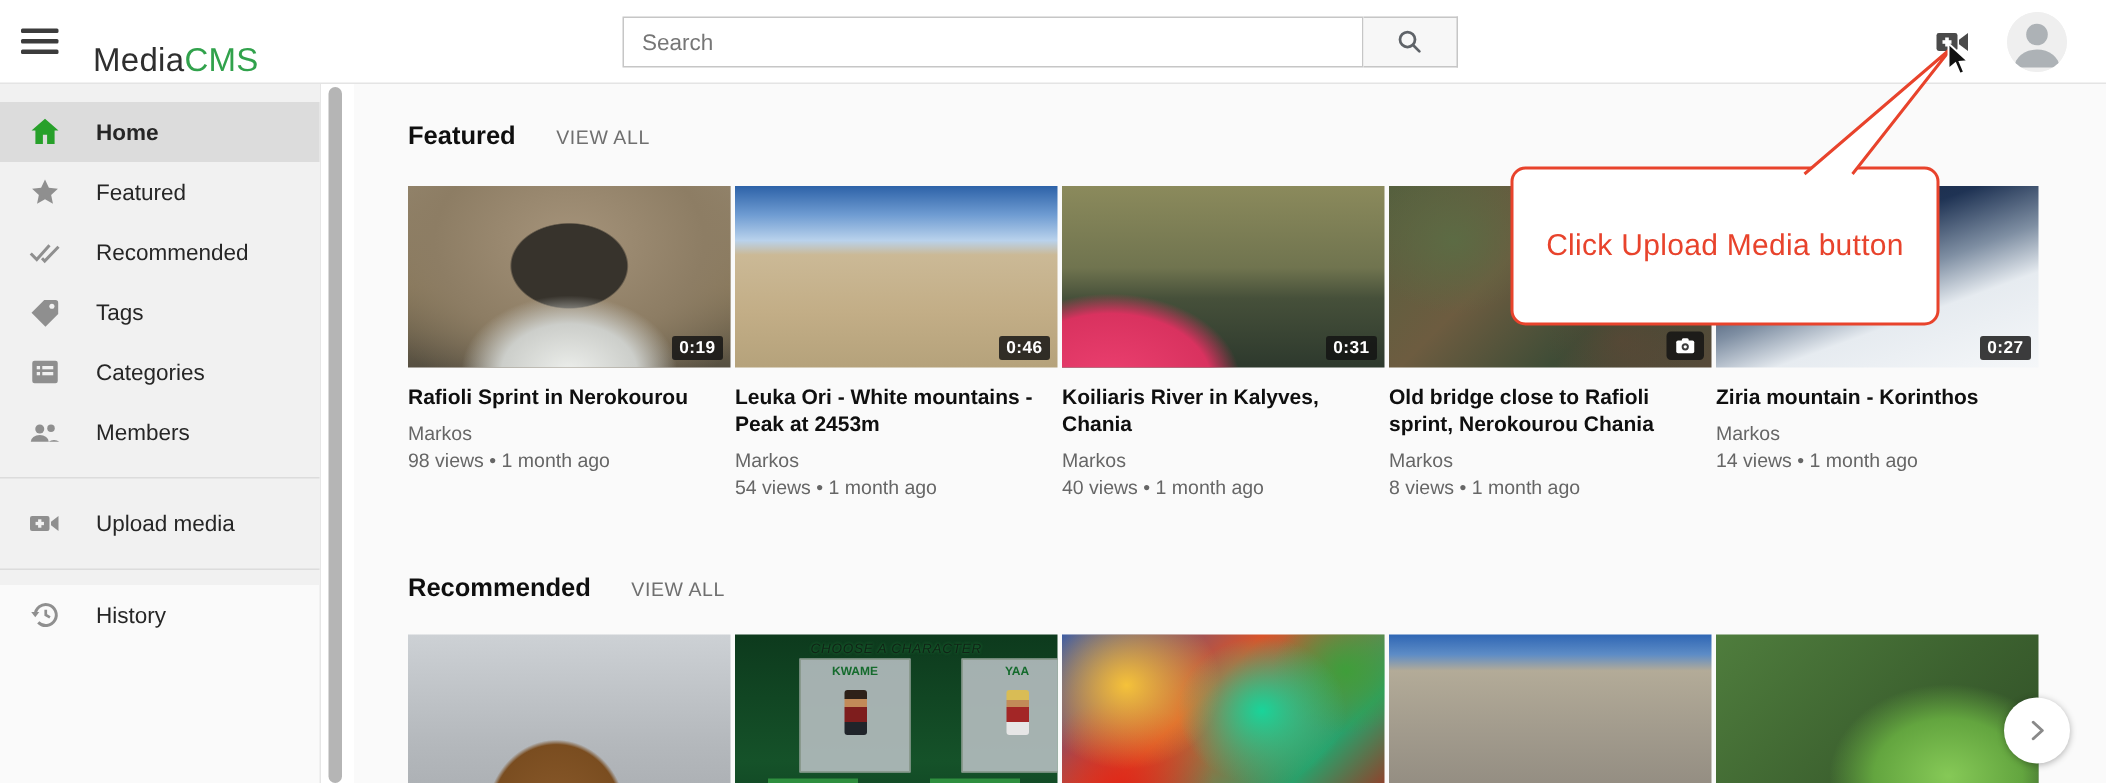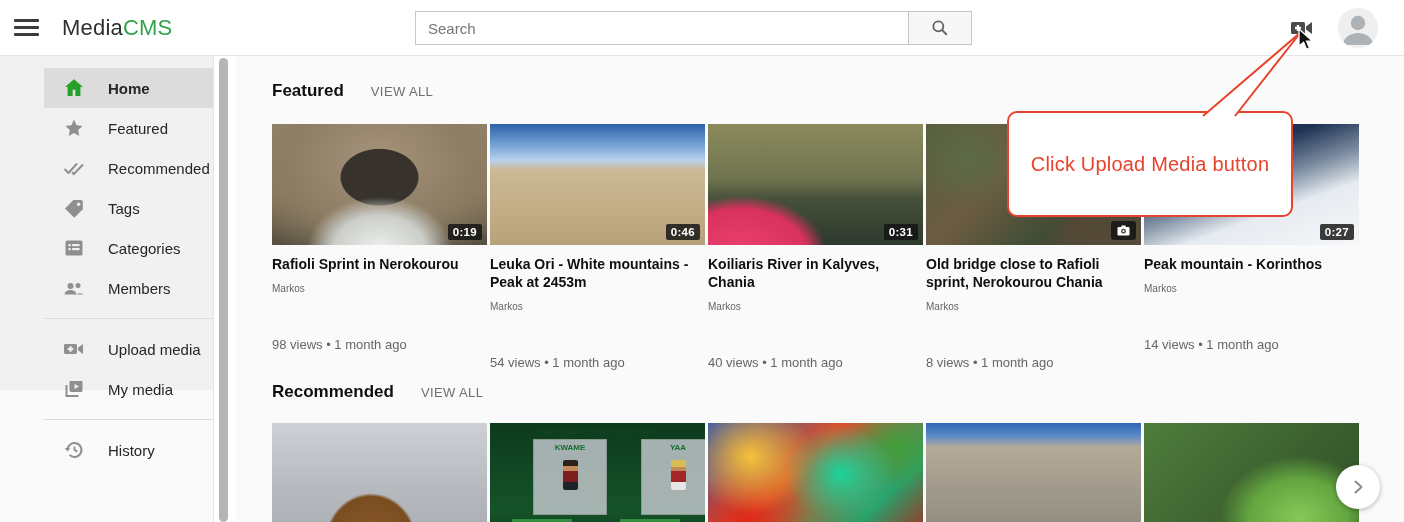--- a/index.html
+++ b/index.html
@@ -6,34 +6,34 @@
   html,body { width:1404px; height:522px; }
   body {
     position:relative; overflow:hidden; background:#fafafa;
     font-family:"Liberation Sans","DejaVu Sans",sans-serif; color:#1a1a1a;
   }
   
   .header { position:absolute; left:0; top:0; width:1404px; height:56px;
     background:#fff; border-bottom:1px solid #e4e4e4; z-index:20; }
   .hamburger { position:absolute; left:14px; top:19px; width:26px; height:18px; cursor:pointer; }
   .hamburger span { display:block; width:25px; height:2.6px; background:#3c3c3c; margin-bottom:4.6px; border-radius:1px; }
-  .logo { position:absolute; left:62px; top:0; height:56px; line-height:56px; font-size:22px; font-weight:500; letter-spacing:.2px; }
+  .logo { position:absolute; left:62px; top:12px; height:56px; line-height:56px; font-size:22px; font-weight:500; letter-spacing:.2px; }
   .logo .m { color:#2f2f2f; } .logo .c { color:#31a24c; }
   .search-wrap { position:absolute; left:415px; top:11px; height:34px; display:flex; }
   .search-input { width:494px; height:34px; border:1px solid #c6c6c6; background:#fff;
     padding:0 12px; font-size:15px; color:#111; font-family:inherit; outline:none; }
   .search-input::placeholder { color:#767676; }
   .search-btn { width:63px; height:34px; border:1px solid #c6c6c6; border-left:none;
     background:#f7f7f7; display:flex; align-items:center; justify-content:center; cursor:pointer; }
   .hdr-upload { position:absolute; left:1289px; top:16px; width:26px; height:24px; cursor:pointer; }
   .avatar { position:absolute; left:1338px; top:8px; width:40px; height:40px; border-radius:50%;
     background:#efefef; overflow:hidden; cursor:pointer; }
   
   .sidebar { position:absolute; left:0; top:56px; width:213px; height:334px;
-    background:#f1f1f1; padding-top:12px; z-index:10;padding-left:44px; }
+    background:#f1f1f1; padding-top:12px; z-index:10; }
   .side-item { height:40px; display:flex; align-items:center; cursor:pointer; }
   .side-item .ic { width:24px; height:24px; margin-left:18px; flex:0 0 24px; }
   .side-item .lbl { margin-left:22px; font-size:15px; color:#262626; }
   .side-item.active { background:#dcdcdc; }
   .side-item.active .lbl { font-weight:700; }
   .side-divider { height:1px; background:#dcdcdc; margin:10px 0; }
   .scroll-track { position:absolute; left:213px; top:56px; width:23px; height:466px;
     background:#fff; border-left:1px solid #e6e6e6; z-index:9; }
   .scroll-thumb { position:absolute; left:219px; top:58px; width:9px; height:464px;
     background:#b5b5b5; border-radius:5px; z-index:11; cursor:pointer; }
@@ -42,22 +42,22 @@
   .sec-title { font-size:17px; font-weight:700; color:#0f0f0f; }
   .view-all { font-size:13px; font-weight:500; color:#6f6f6f; letter-spacing:.4px; cursor:pointer; }
   .card-row { position:absolute; display:flex; gap:3px; z-index:1; }
   .card { width:215px; cursor:pointer; }
   .thumb { position:relative; width:215px; height:121px; overflow:hidden; background:#888; }
   .dur { position:absolute; right:5px; bottom:5px; background:rgba(18,18,18,.82); color:#fff;
     font-size:11.5px; font-weight:700; padding:2px 5px; border-radius:2px; letter-spacing:.3px; }
   .dur-cam { position:absolute; right:5px; bottom:5px; background:rgba(18,18,18,.82);
     padding:4px 6px; border-radius:3px; line-height:0; }
   .card-title { margin-top:10px; font-size:14px; font-weight:700; color:#0f0f0f; line-height:18px; }
-  .card-author { margin-top:7px; font-size:10px; color:#666; line-height:18px; }
-  .card-meta { font-size:13px; color:#666; line-height:18px;margin-top:38px; }
+  .card-author { margin-top:7px; font-size:13px; color:#666; line-height:18px; }
+  .card-meta { font-size:13px; color:#666; line-height:18px; }
   
   .ft1 { background:
     radial-gradient(100px 70px at 50% 102%, #eceeeb 0%, #ccceca 45%, rgba(200,200,195,0) 72%),
     radial-gradient(66px 48px at 50% 44%, #37332c 0%, #37332c 58%, rgba(55,51,44,0) 60%),
     radial-gradient(150px 110px at 50% 30%, #a5937a 0%, #8d7d64 60%, rgba(0,0,0,0) 100%),
     linear-gradient(180deg,#95876f 0%, #857556 55%, #564f41 100%); }
   .ft2 { background:linear-gradient(180deg,#2d62a8 0%, #6f9cd2 16%, #b9d2ec 30%, #cbb996 38%, #c3ae87 68%, #b5a27b 100%); }
   .ft3 { background:
     radial-gradient(140px 95px at 15% 108%, #ec4070 0%, #d9325f 48%, rgba(217,50,95,0) 62%),
     linear-gradient(180deg,#8b8a5c 0%, #70744f 45%, #46503a 62%, #2d392d 100%); }
@@ -197,28 +197,20 @@
   <div class="side-divider"></div>
   <div class="side-item">
     <span class="ic"><svg width="24" height="24" viewBox="0 0 24 24">
           <rect x="2" y="7" width="13" height="10" rx="1.4" fill="#8f8f8f"></rect>
           <polygon points="16,10.8 21,7 21,17 16,13.2" fill="#8f8f8f"></polygon>
           <rect x="7.4" y="9.2" width="2.2" height="5.6" fill="#f1f1f1"></rect>
           <rect x="5.7" y="10.9" width="5.6" height="2.2" fill="#f1f1f1"></rect>
         </svg></span>
     <span class="lbl">Upload media</span>
   </div>
-  <div class="side-item">
-    <span class="ic"><svg width="24" height="24" viewBox="0 0 24 24">
-          <path d="M4.5 8v11h12" fill="none" stroke="#8f8f8f" stroke-width="2"></path>
-          <rect x="7.5" y="4" width="13" height="11" rx="1.4" fill="#8f8f8f"></rect>
-          <polygon points="12.5,7 17,9.5 12.5,12" fill="#f1f1f1"></polygon>
-        </svg></span>
-    <span class="lbl">My media</span>
-  </div>
   <div class="side-divider"></div>
   <div class="side-item">
     <span class="ic"><svg width="24" height="24" viewBox="0 0 24 24">
           <path d="M5.5 12a7 7 0 1 1 2 4.9" fill="none" stroke="#8f8f8f" stroke-width="2"></path>
           <polygon points="2.8,10 8.2,10 5.5,13.5" fill="#8f8f8f"></polygon>
           <path d="M12.5 8.5V12l2.8 1.6" fill="none" stroke="#8f8f8f" stroke-width="1.8"></path>
         </svg></span>
     <span class="lbl">History</span>
   </div>
 </div>
@@ -265,21 +257,21 @@
           </svg></span>
     </div>
     <div class="card-title">Old bridge close to Rafioli sprint, Nerokourou Chania</div>
     <div class="card-author">Markos</div>
     <div class="card-meta">8 views • 1 month ago</div>
   </div>
   <div class="card">
     <div class="thumb ft5">
       <span class="dur">0:27</span>
     </div>
-    <div class="card-title">Peak mountain - Korinthos</div>
+    <div class="card-title">Ziria mountain - Korinthos</div>
     <div class="card-author">Markos</div>
     <div class="card-meta">14 views • 1 month ago</div>
   </div>
 </div>
 
 <div class="sec-head" style="left:272px; top:382px;">
   <span class="sec-title">Recommended</span>
   <span class="view-all">VIEW ALL</span>
 </div>
 

